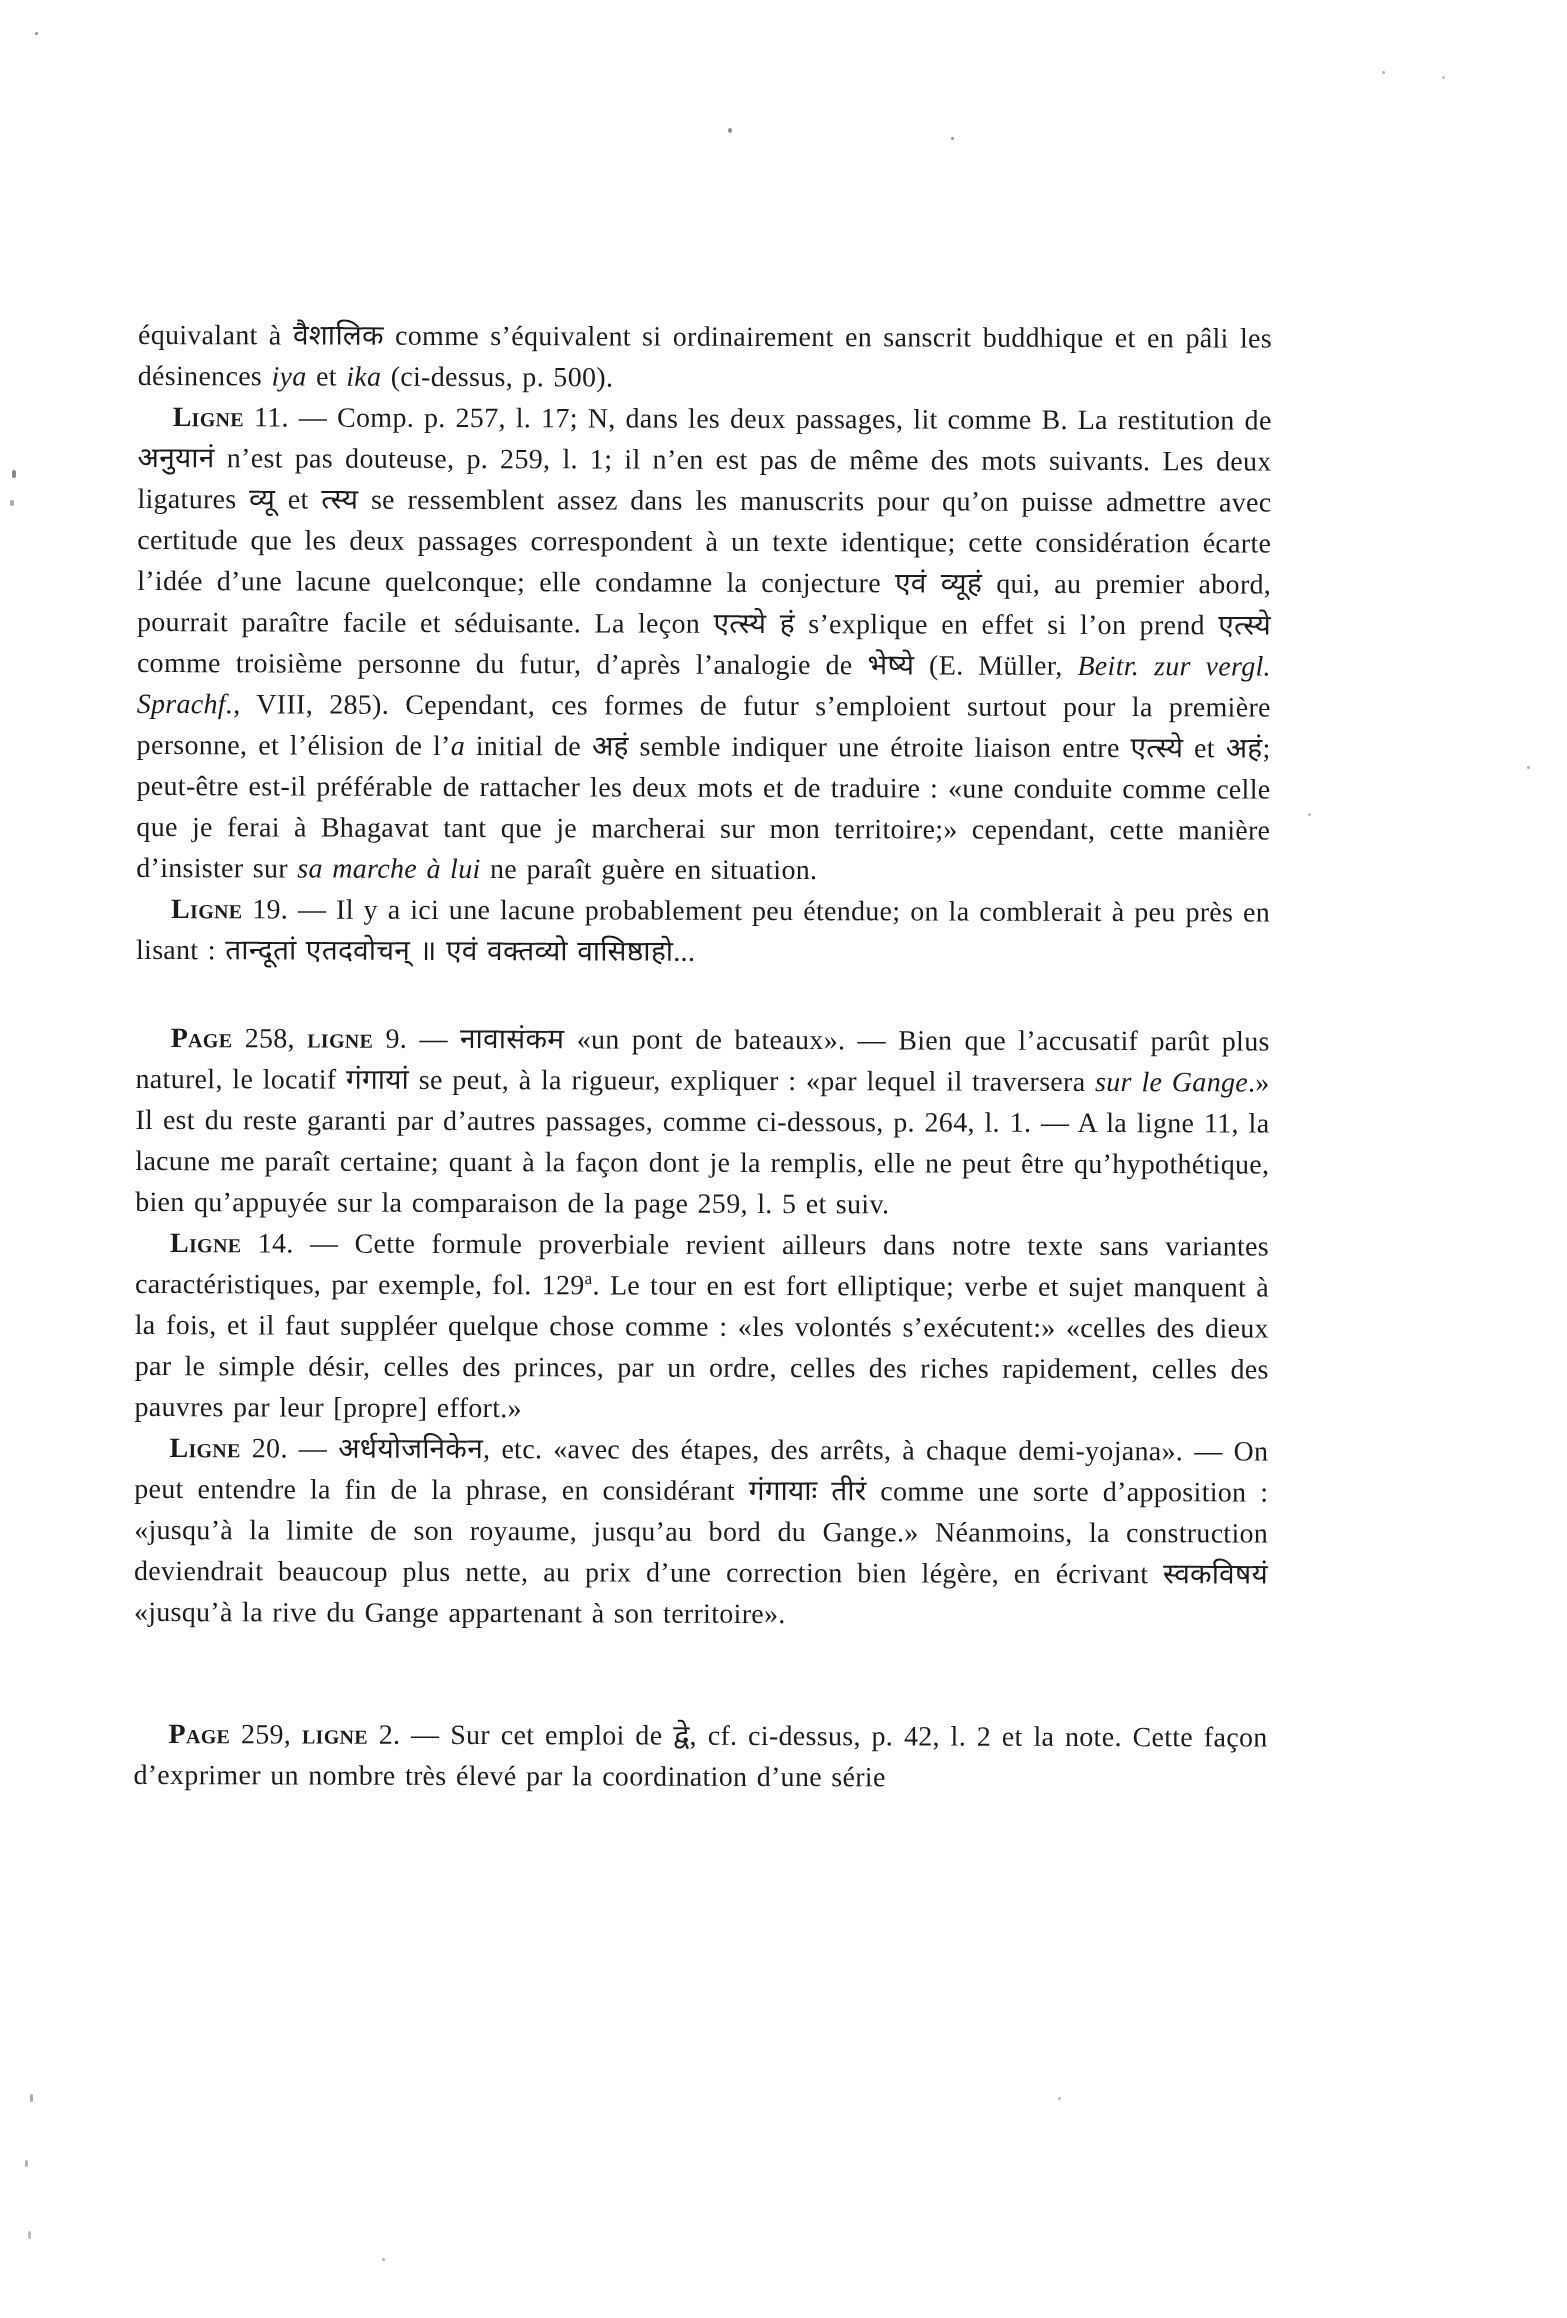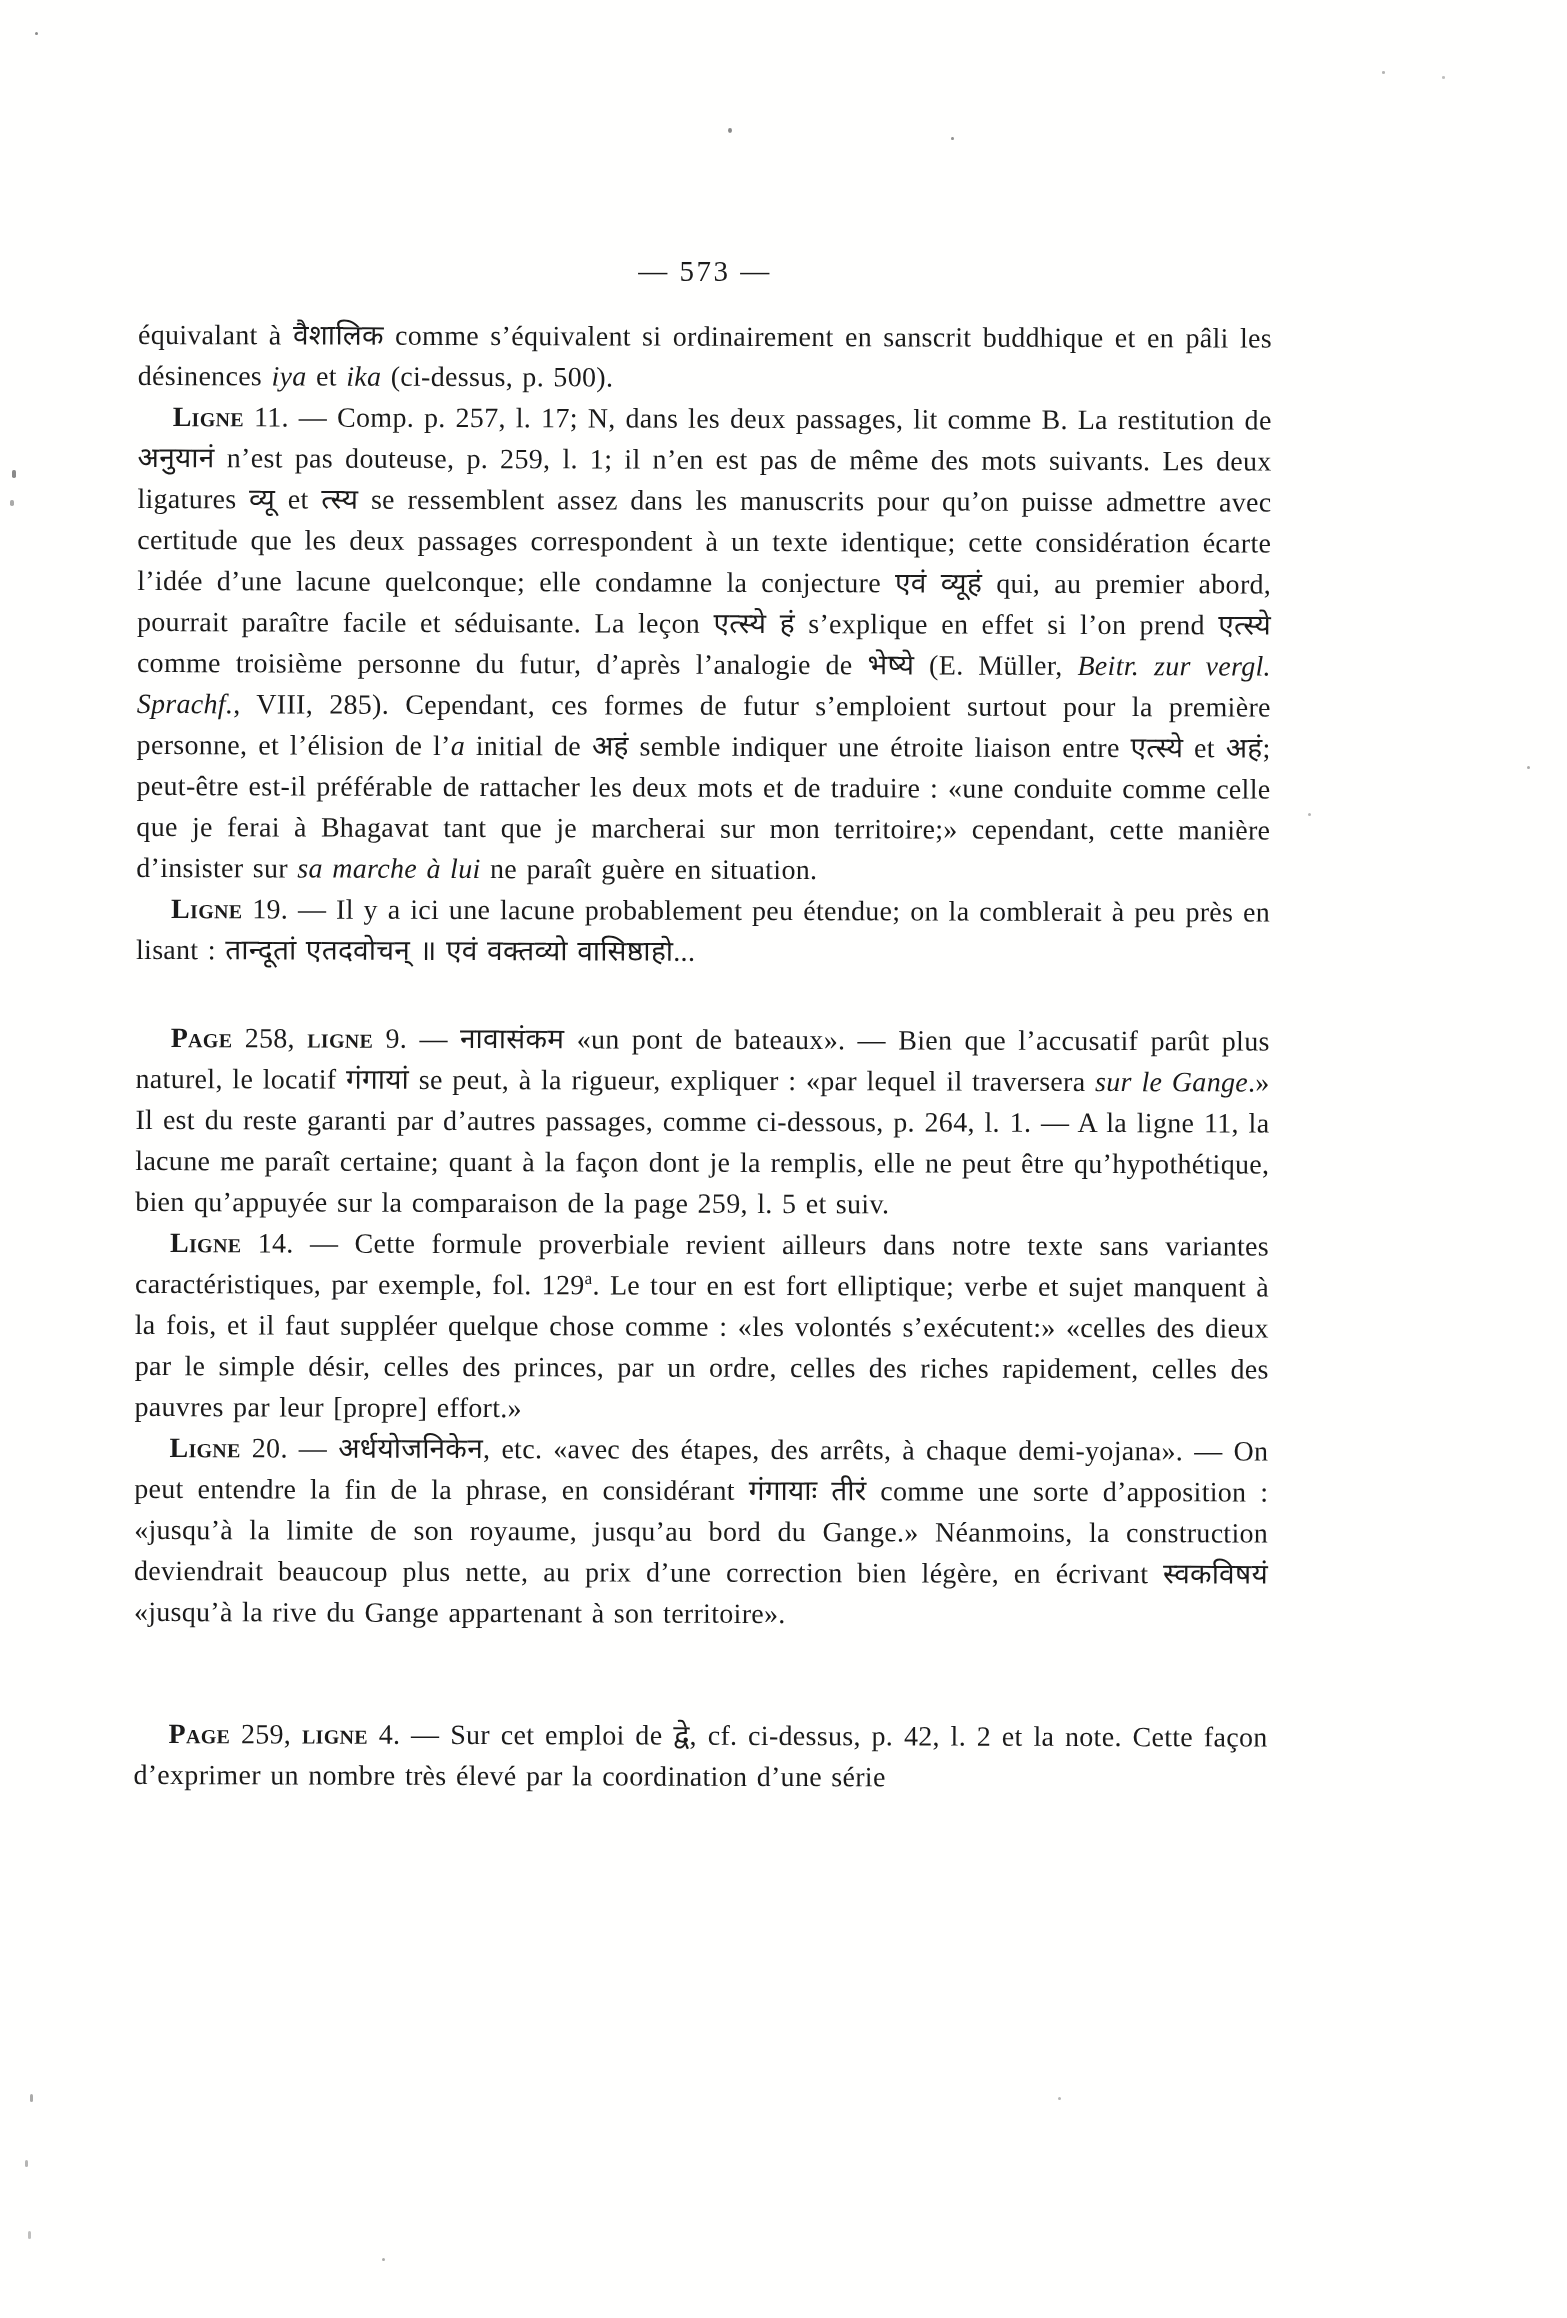--- a/index.html
+++ b/index.html
@@ -65,30 +65,29 @@
     background: #2a2a2a;
     border-radius: 50%;
     opacity: 0.55;
   }
 </style>
 </head>
 <body>
 
 <div class="sheet">
 
-  <div class="page-number">— 573 —</div>
 
   <div class="text-block">
       <p class="para"><span>équivalant à </span><span class="dev">वैशालिक</span><span> comme s’équivalent si ordinairement en sanscrit buddhique et en pâli les désinences </span><span class="it">iya</span><span> et </span><span class="it">ika</span><span> (ci-dessus, p. 500).</span></p>
       <p class="para indent"><span class="sc">Ligne</span><span> 11. — Comp. p. 257, l. 17; N, dans les deux passages, lit comme B. La restitution de </span><span class="dev">अनुयानं</span><span> n’est pas douteuse, p. 259, l. 1; il n’en est pas de même des mots suivants. Les deux ligatures </span><span class="dev">व्यू</span><span> et </span><span class="dev">त्स्य</span><span> se ressemblent assez dans les manuscrits pour qu’on puisse admettre avec certitude que les deux passages correspondent à un texte identique; cette considération écarte l’idée d’une lacune quelconque; elle condamne la conjecture </span><span class="dev">एवं व्यूहं</span><span> qui, au premier abord, pourrait paraître facile et séduisante. La leçon </span><span class="dev">एत्स्ये हं</span><span> s’explique en effet si l’on prend </span><span class="dev">एत्स्ये</span><span> comme troisième personne du futur, d’après l’analogie de </span><span class="dev">भेष्ये</span><span> (E. Müller, </span><span class="it">Beitr. zur vergl. Sprachf.</span><span>, VIII, 285). Cependant, ces formes de futur s’emploient surtout pour la première personne, et l’élision de l’</span><span class="it">a</span><span> initial de </span><span class="dev">अहं</span><span> semble indiquer une étroite liaison entre </span><span class="dev">एत्स्ये</span><span> et </span><span class="dev">अहं</span><span>; peut-être est-il préférable de rattacher les deux mots et de traduire : «une conduite comme celle que je ferai à Bhagavat tant que je marcherai sur mon territoire;» cependant, cette manière d’insister sur </span><span class="it">sa marche à lui</span><span> ne paraît guère en situation.</span></p>
       <p class="para indent"><span class="sc">Ligne</span><span> 19. — Il y a ici une lacune probablement peu étendue; on la comblerait à peu près en lisant : </span><span class="dev">तान्दूतां एतदवोचन् ॥ एवं वक्तव्यो वासिष्ठाहो</span><span>...</span></p>
       <p class="para indent gap-section"><span class="sc">Page</span><span> 258, </span><span class="sc">ligne</span><span> 9. — </span><span class="dev">नावासंकम</span><span> «un pont de bateaux». — Bien que l’accusatif parût plus naturel, le locatif </span><span class="dev">गंगायां</span><span> se peut, à la rigueur, expliquer : «par lequel il traversera </span><span class="it">sur le Gange</span><span>.» Il est du reste garanti par d’autres passages, comme ci-dessous, p. 264, l. 1. — A la ligne 11, la lacune me paraît certaine; quant à la façon dont je la remplis, elle ne peut être qu’hypothétique, bien qu’appuyée sur la comparaison de la page 259, l. 5 et suiv.</span></p>
       <p class="para indent"><span class="sc">Ligne</span><span> 14. — Cette formule proverbiale revient ailleurs dans notre texte sans variantes caractéristiques, par exemple, fol. 129</span><span class="sup">a</span><span>. Le tour en est fort elliptique; verbe et sujet manquent à la fois, et il faut suppléer quelque chose comme : «les volontés s’exécutent:» «celles des dieux par le simple désir, celles des princes, par un ordre, celles des riches rapidement, celles des pauvres par leur [propre] effort.»</span></p>
       <p class="para indent"><span class="sc">Ligne</span><span> 20. — </span><span class="dev">अर्धयोजनिकेन</span><span>, etc. «avec des étapes, des arrêts, à chaque demi-yojana». — On peut entendre la fin de la phrase, en considérant </span><span class="dev">गंगायाः तीरं</span><span> comme une sorte d’apposition : «jusqu’à la limite de son royaume, jusqu’au bord du Gange.» Néanmoins, la construction deviendrait beaucoup plus nette, au prix d’une correction bien légère, en écrivant </span><span class="dev">स्वकविषयं</span><span> «jusqu’à la rive du Gange appartenant à son territoire».</span></p>
-      <p class="para indent gap-large"><span class="sc">Page</span><span> 259, </span><span class="sc">ligne</span><span> 4. — Sur cet emploi de </span><span class="dev">द्वे</span><span>, cf. ci-dessus, p. 42, l. 2 et la note. Cette façon d’exprimer un nombre très élevé par la coordination d’une série</span></p>
+      <p class="para indent gap-large"><span class="sc">Page</span><span> 259, </span><span class="sc">ligne</span><span> 2. — Sur cet emploi de </span><span class="dev">द्वे</span><span>, cf. ci-dessus, p. 42, l. 2 et la note. Cette façon d’exprimer un nombre très élevé par la coordination d’une série</span></p>
     </div>
 
   <div class="speck" style="left:35px;  top:32px;   width:3.4px; height:3.4px;"></div>
   <div class="speck" style="left:728px; top:128px;  width:4.2px; height:5px;"></div>
   <div class="speck" style="left:1382px;top:71px;   width:3.4px; height:2.5px; opacity:.35;"></div>
   <div class="speck" style="left:1442px;top:76px;   width:3.4px; height:2.5px; opacity:.3;"></div>
   <div class="speck" style="left:951px;top:137px;  width:2.5px; height:3.4px; opacity:.5;"></div>
   <div class="speck" style="left:12px;  top:470px;  width:4.2px; height:7.6px; border-radius:1.7px;"></div>
   <div class="speck" style="left:10px;  top:500px;  width:4.2px; height:6px; border-radius:1.7px; opacity:.4;"></div>
   <div class="speck" style="left:1527px;top:766px;  width:3.4px; height:3.4px; opacity:.4;"></div>

